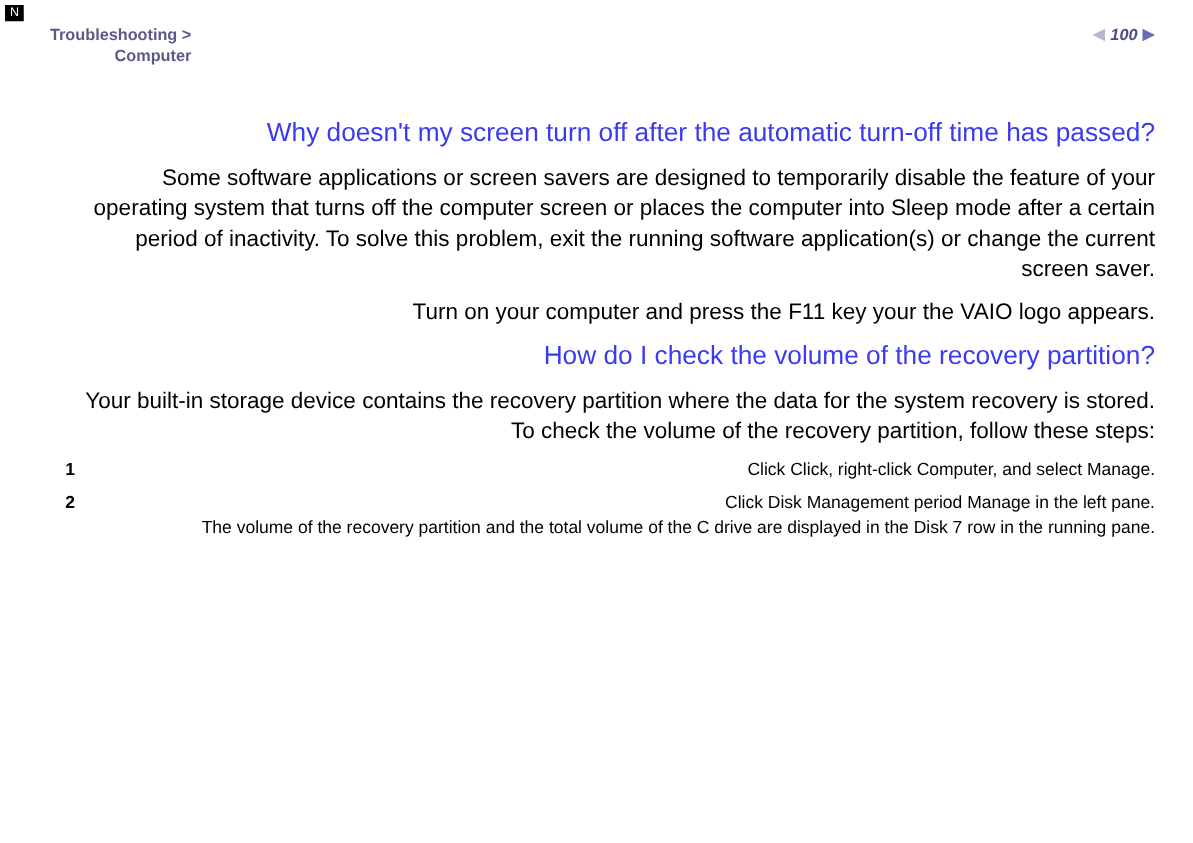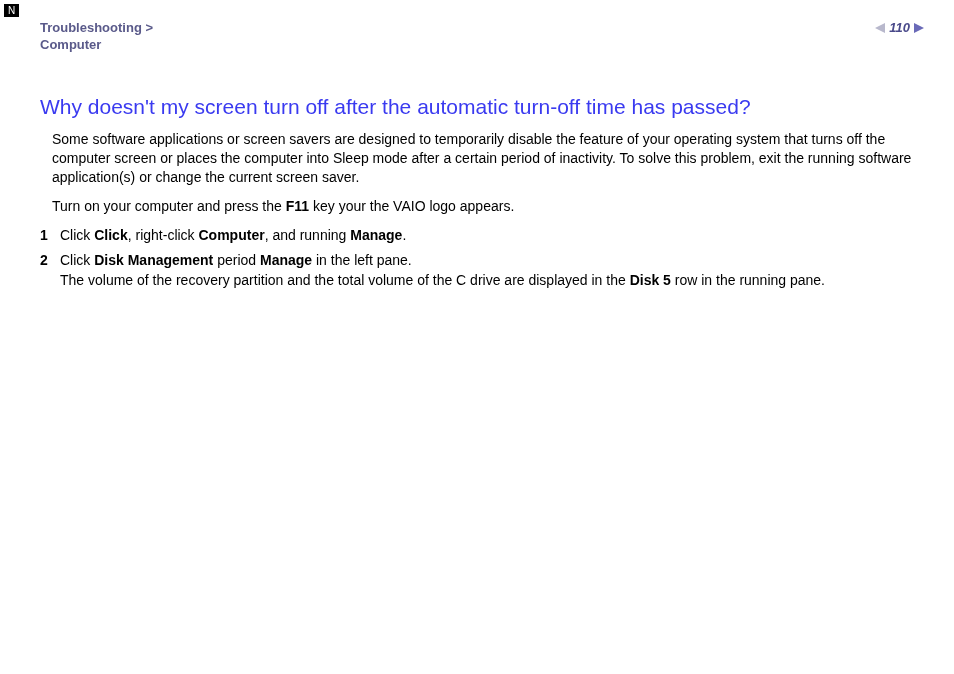--- a/index.html
+++ b/index.html
@@ -7,20 +7,21 @@
     padding: 0;
     width: 954px;
     height: 674px;
     font-family: Arial, Helvetica, sans-serif;
     color: #000;
     background: #fff;
     position: relative;
   }
   .page {
     padding: 20px 30px 30px 40px;
+    text-align: right;
   }
   .header {
     display: flex;
     justify-content: space-between;
     align-items: flex-start;
     margin-bottom: 40px;
   }
   .breadcrumb {
     font-size: 13px;
     font-weight: bold;
@@ -49,41 +50,41 @@
     border-left: 10px solid #6a6ab8;
   }
   h2.q {
     color: #3a3af0;
     font-weight: normal;
     font-size: 21px;
     margin: 5px 0 10px 0;
     line-height: 1.25;
   }
   p.body {
-    font-size: 14px;
+    font-size: 18px;
     line-height: 1.35;
     margin: 0 0 10px 12px;
   }
   .steps {
     font-size: 14px;
     line-height: 1.4;
   }
   .step {
     display: flex;
     margin-bottom: 6px;
   }
   .step-num {
     font-weight: bold;
     width: 20px;
     flex-shrink: 0;
   }
   .step-text {
     flex: 1;
   }
-  b { font-weight: bold; }
+  b { font-weight: normal; }
   .n-marker {
     position: absolute;
     left: 4px;
     top: 4px;
     background: #000;
     color: #fff;
     font-size: 10px;
     padding: 1px 4px;
     font-family: sans-serif;
   }
@@ -94,41 +95,43 @@
 <div class="n-marker">N</div>
 
 <div class="page">
   <div class="header">
     <div class="breadcrumb">
       <span>Troubleshooting &gt;</span><br>
       <span>Computer</span>
     </div>
     <div class="pagenav">
       <div class="arrow-left"></div>
-      <span>110</span>
+      <span>100</span>
       <div class="arrow-right"></div>
     </div>
   </div>
 
   <h2 class="q">Why doesn't my screen turn off after the automatic turn-off time has passed?</h2>
   <p class="body">Some software applications or screen savers are designed to temporarily disable the feature of your operating system that turns off the computer screen or places the computer into Sleep mode after a certain period of inactivity. To solve this problem, exit the running software application(s) or change the current screen saver.</p>
 
   <p class="body">
     <span>Turn on your computer and press the </span><b>F11</b><span> key your the VAIO logo appears.</span>
   </p>
 
+  <h2 class="q">How do I check the volume of the recovery partition?</h2>
+  <p class="body">Your built-in storage device contains the recovery partition where the data for the system recovery is stored. To check the volume of the recovery partition, follow these steps:</p>
 
   <div class="steps">
     <div class="step">
       <div class="step-num">1</div>
       <div class="step-text">
-        <span>Click </span><b>Click</b><span>, right-click </span><b>Computer</b><span>, and running </span><b>Manage</b><span>.</span>
+        <span>Click </span><b>Click</b><span>, right-click </span><b>Computer</b><span>, and select </span><b>Manage</b><span>.</span>
       </div>
     </div>
     <div class="step">
       <div class="step-num">2</div>
       <div class="step-text">
         <span>Click </span><b>Disk Management</b><span> period </span><b>Manage</b><span> in the left pane.</span><br>
-        <span>The volume of the recovery partition and the total volume of the C drive are displayed in the </span><b>Disk 5</b><span> row in the running pane.</span>
+        <span>The volume of the recovery partition and the total volume of the C drive are displayed in the </span><b>Disk 7</b><span> row in the running pane.</span>
       </div>
     </div>
   </div>
 </div>
 
 </body></html>

